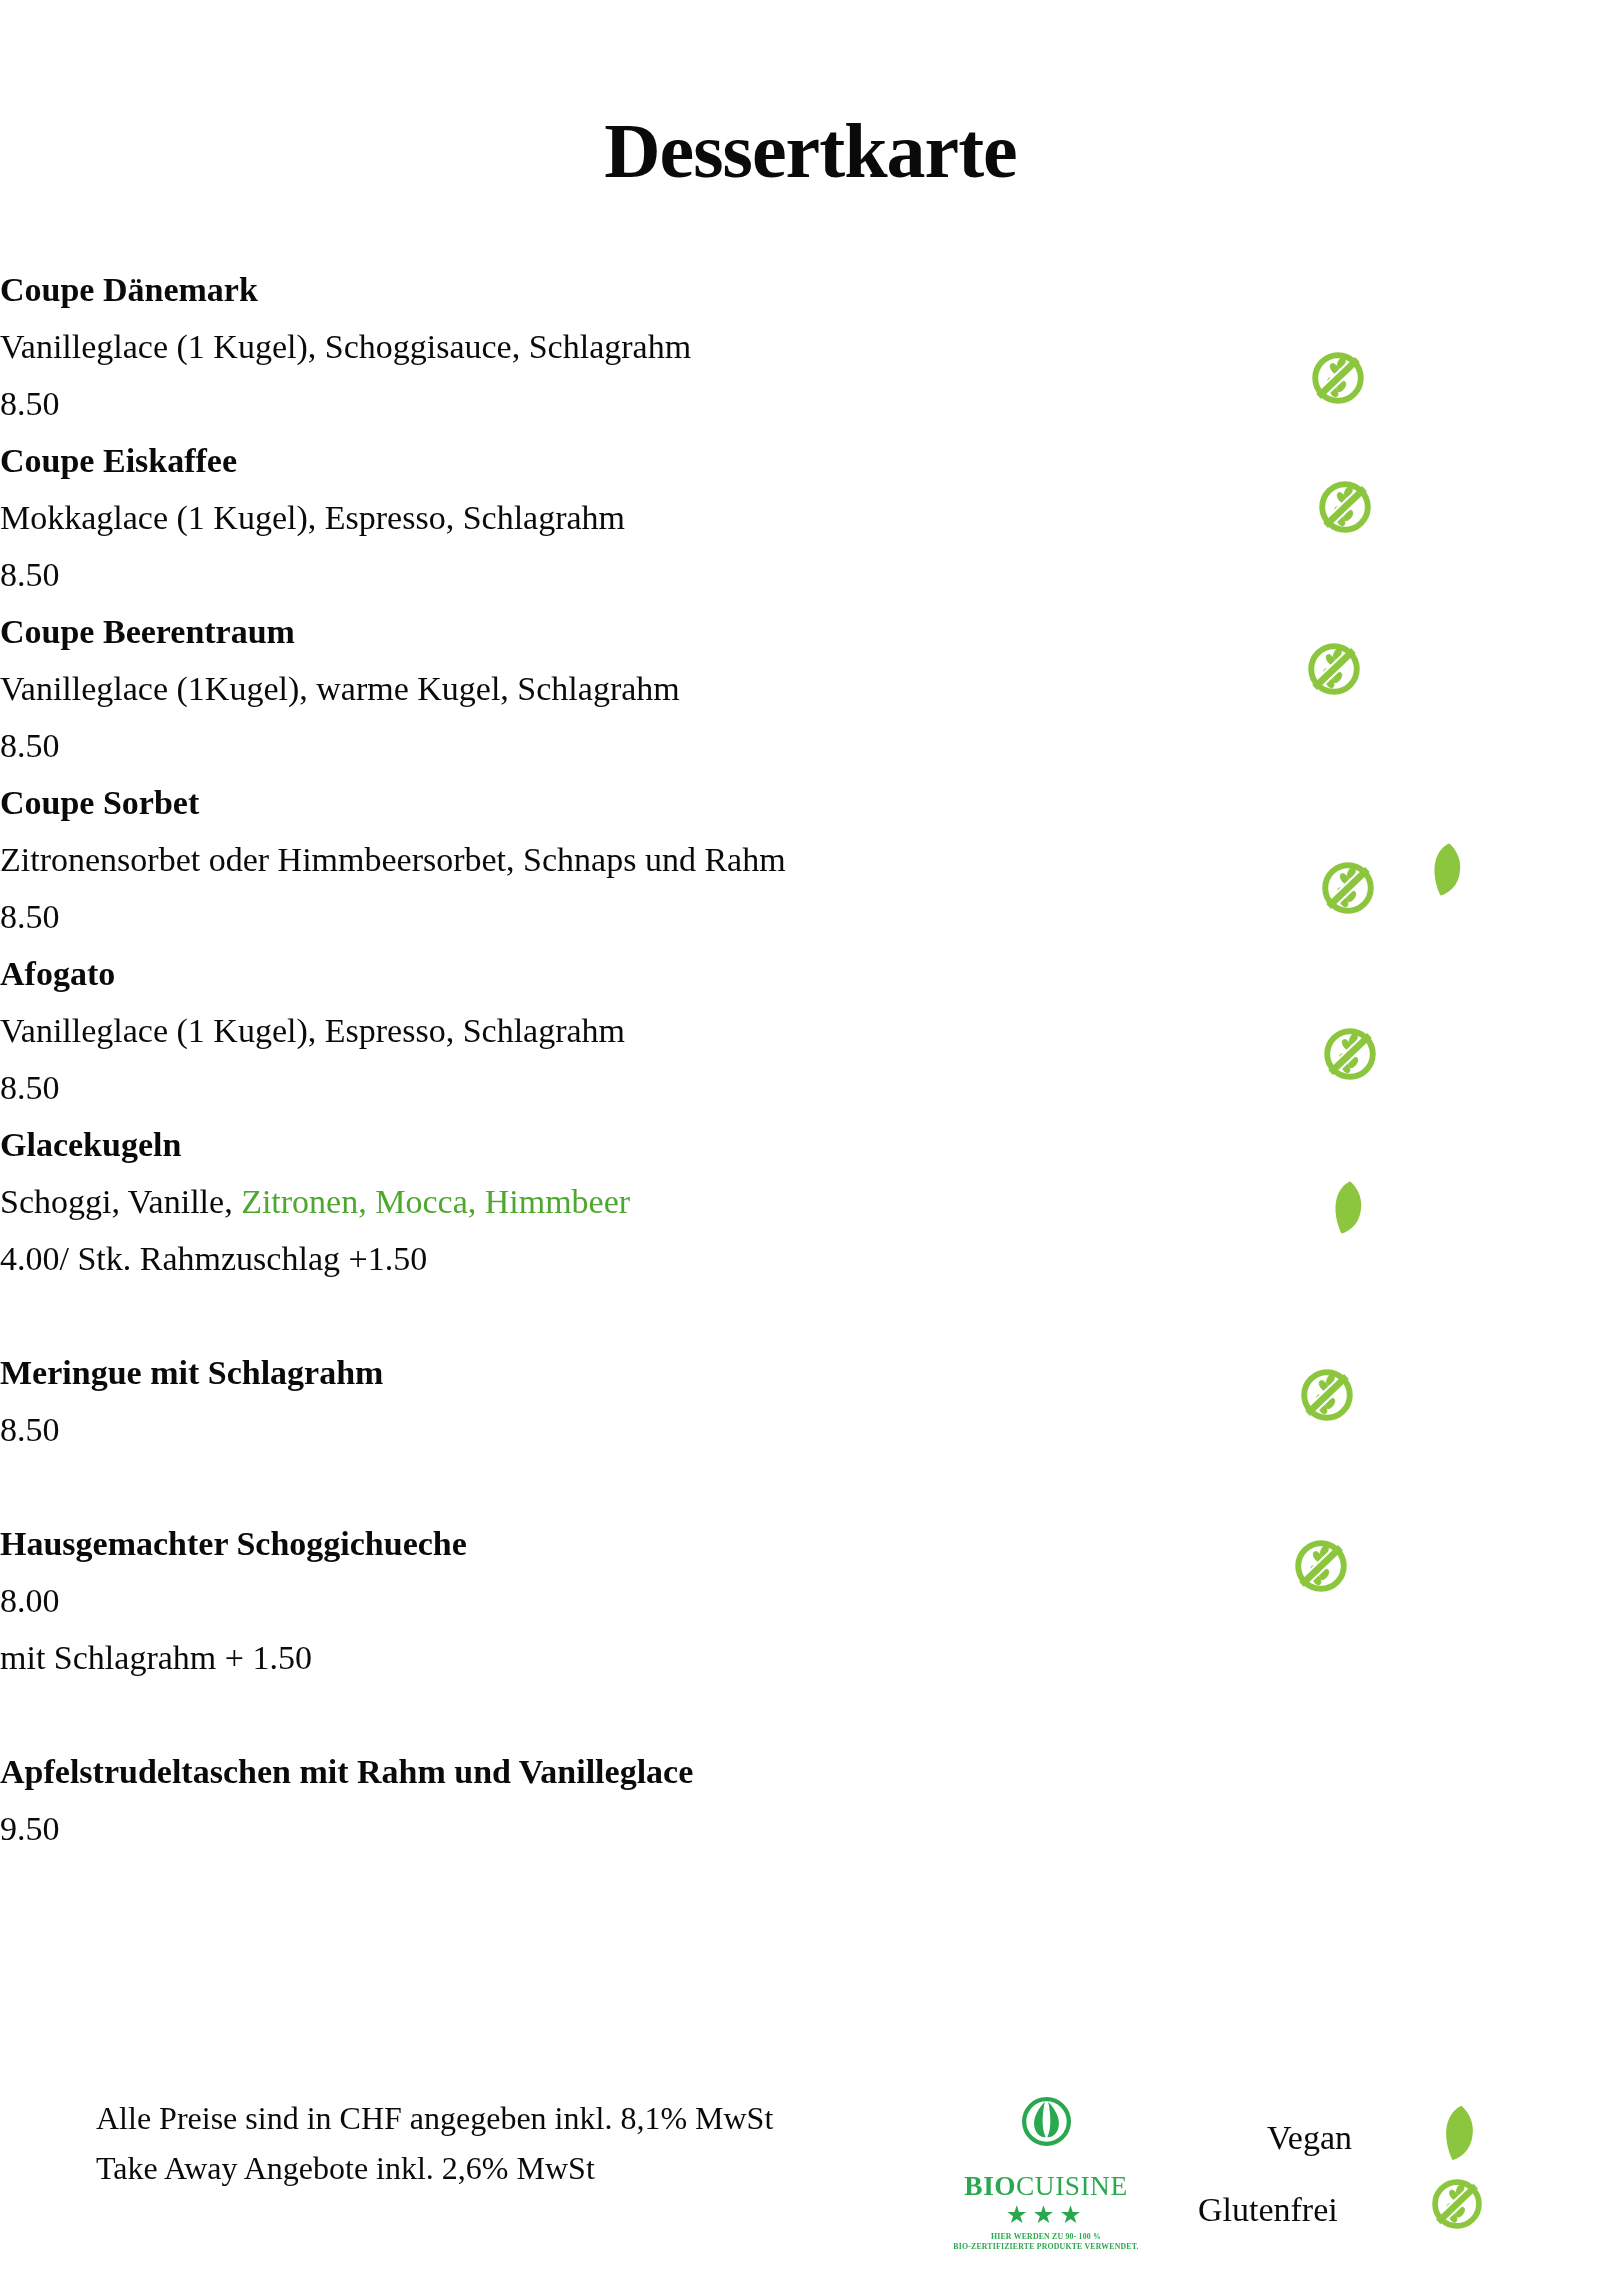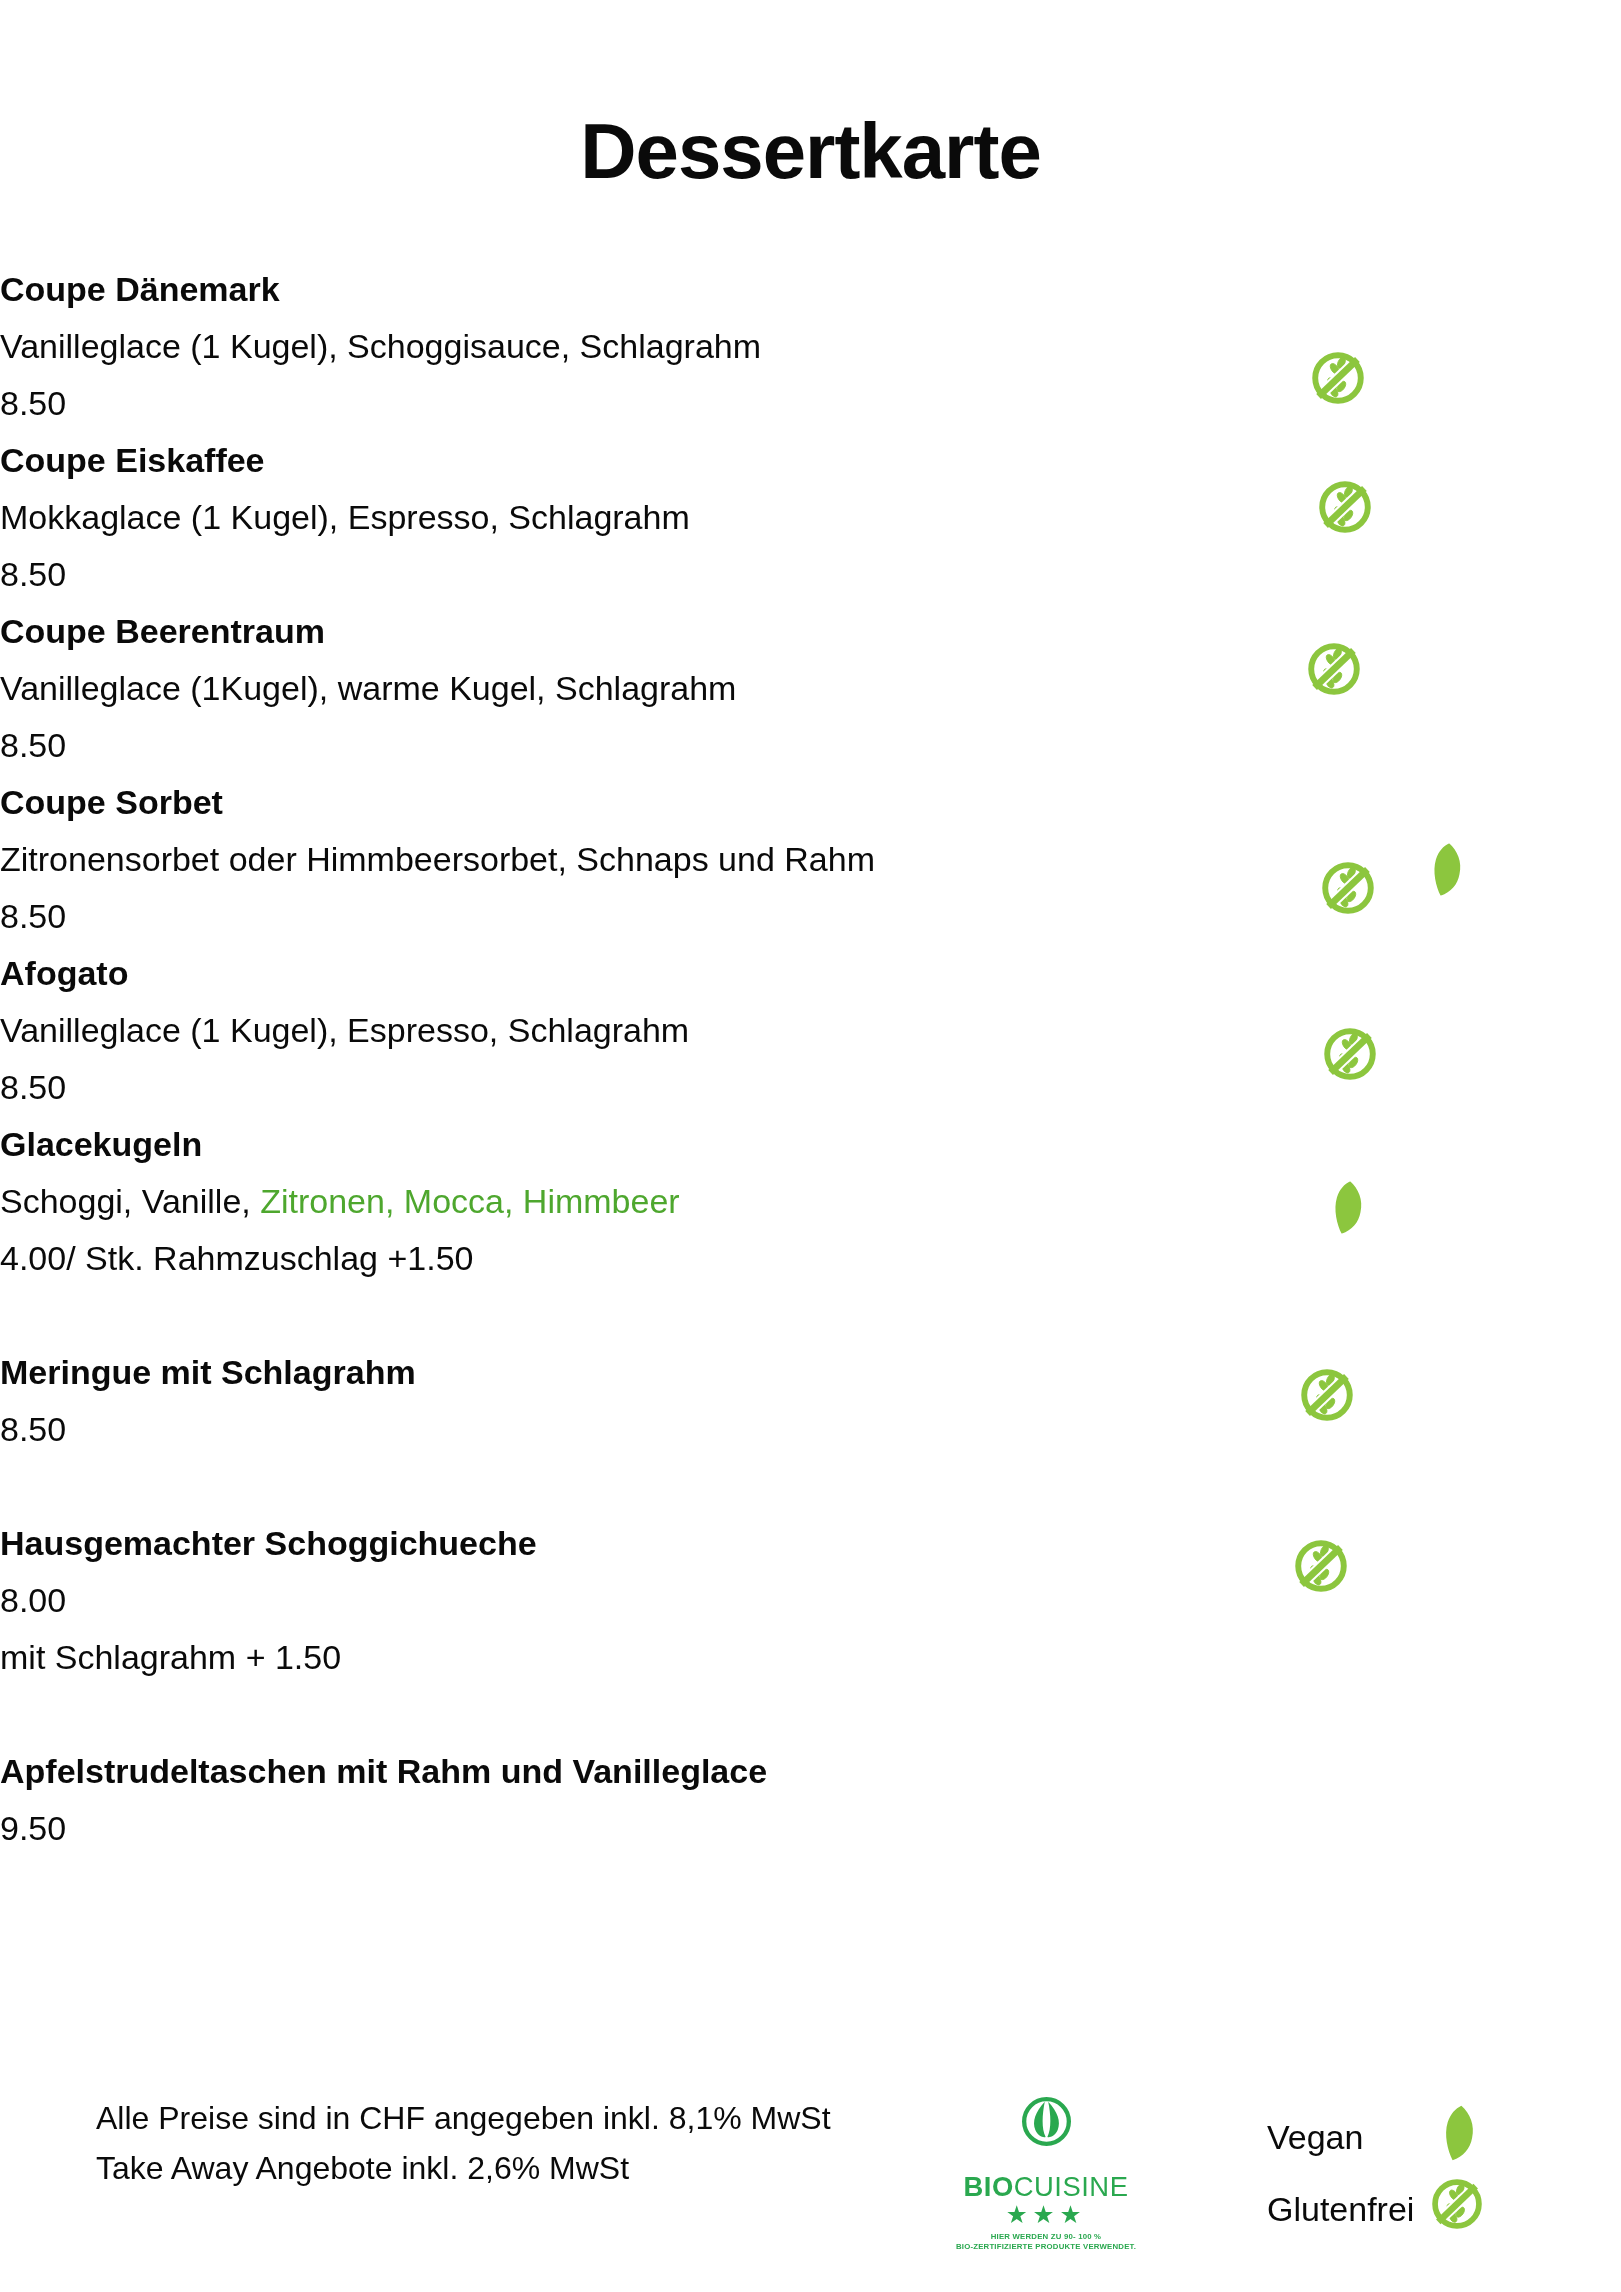--- a/index.html
+++ b/index.html
@@ -1,20 +1,20 @@
 <!DOCTYPE html>
 <html style="--icon-green: #8CC63E; --text-green: #4EA72E; --logo-green: #2AA84F;"><head>
 <meta charset="utf-8">
 <style>
   html,body{margin:0;padding:0;background:#ffffff;}
   .page{
     position:relative;
     width:1621px;height:2293px;
     background:#ffffff;
-    font-family:Liberation Sans, sans-serif;
+    font-family:Liberation Serif, serif;
     color:#0a0a0a;
     overflow:hidden;
   }
   .page-title{
     position:absolute;left:0;top:102px;width:100%;
     text-align:center;
     font-size:78px;font-weight:700;line-height:98px;
     letter-spacing:-1px;
   }
   .menu{
@@ -152,19 +152,19 @@
     <span class="logo-text"><span class="bio">BIO</span><span class="cuisine">CUISINE</span></span>
     <span class="logo-stars">★★★</span>
     <span class="logo-tag first">HIER WERDEN ZU 90- 100 %</span>
     <span class="logo-tag">BIO-ZERTIFIZIERTE PRODUKTE VERWENDET.</span>
   </div>
 
   <div class="legend-label" style="left:1267px;top:2117px">Vegan</div>
   <svg class="icon" style="left:1436px;top:2105px;width:39px;height:56px" viewBox="0 0 40 57" width="39" height="56">
       <use href="#sym-leaf"></use>
     </svg>
-  <div class="legend-label" style="left:1267px;top:2189px">Glutenfrei</div>
+  <div class="legend-label" style="left:1198px;top:2189px">Glutenfrei</div>
   <svg class="icon" style="left:1431px;top:2178px;width:52px;height:52px" viewBox="0 0 53 53" width="52" height="52">
       <use href="#sym-glutenfree"></use>
     </svg>
 
 </div>
 
 
 </body></html>

